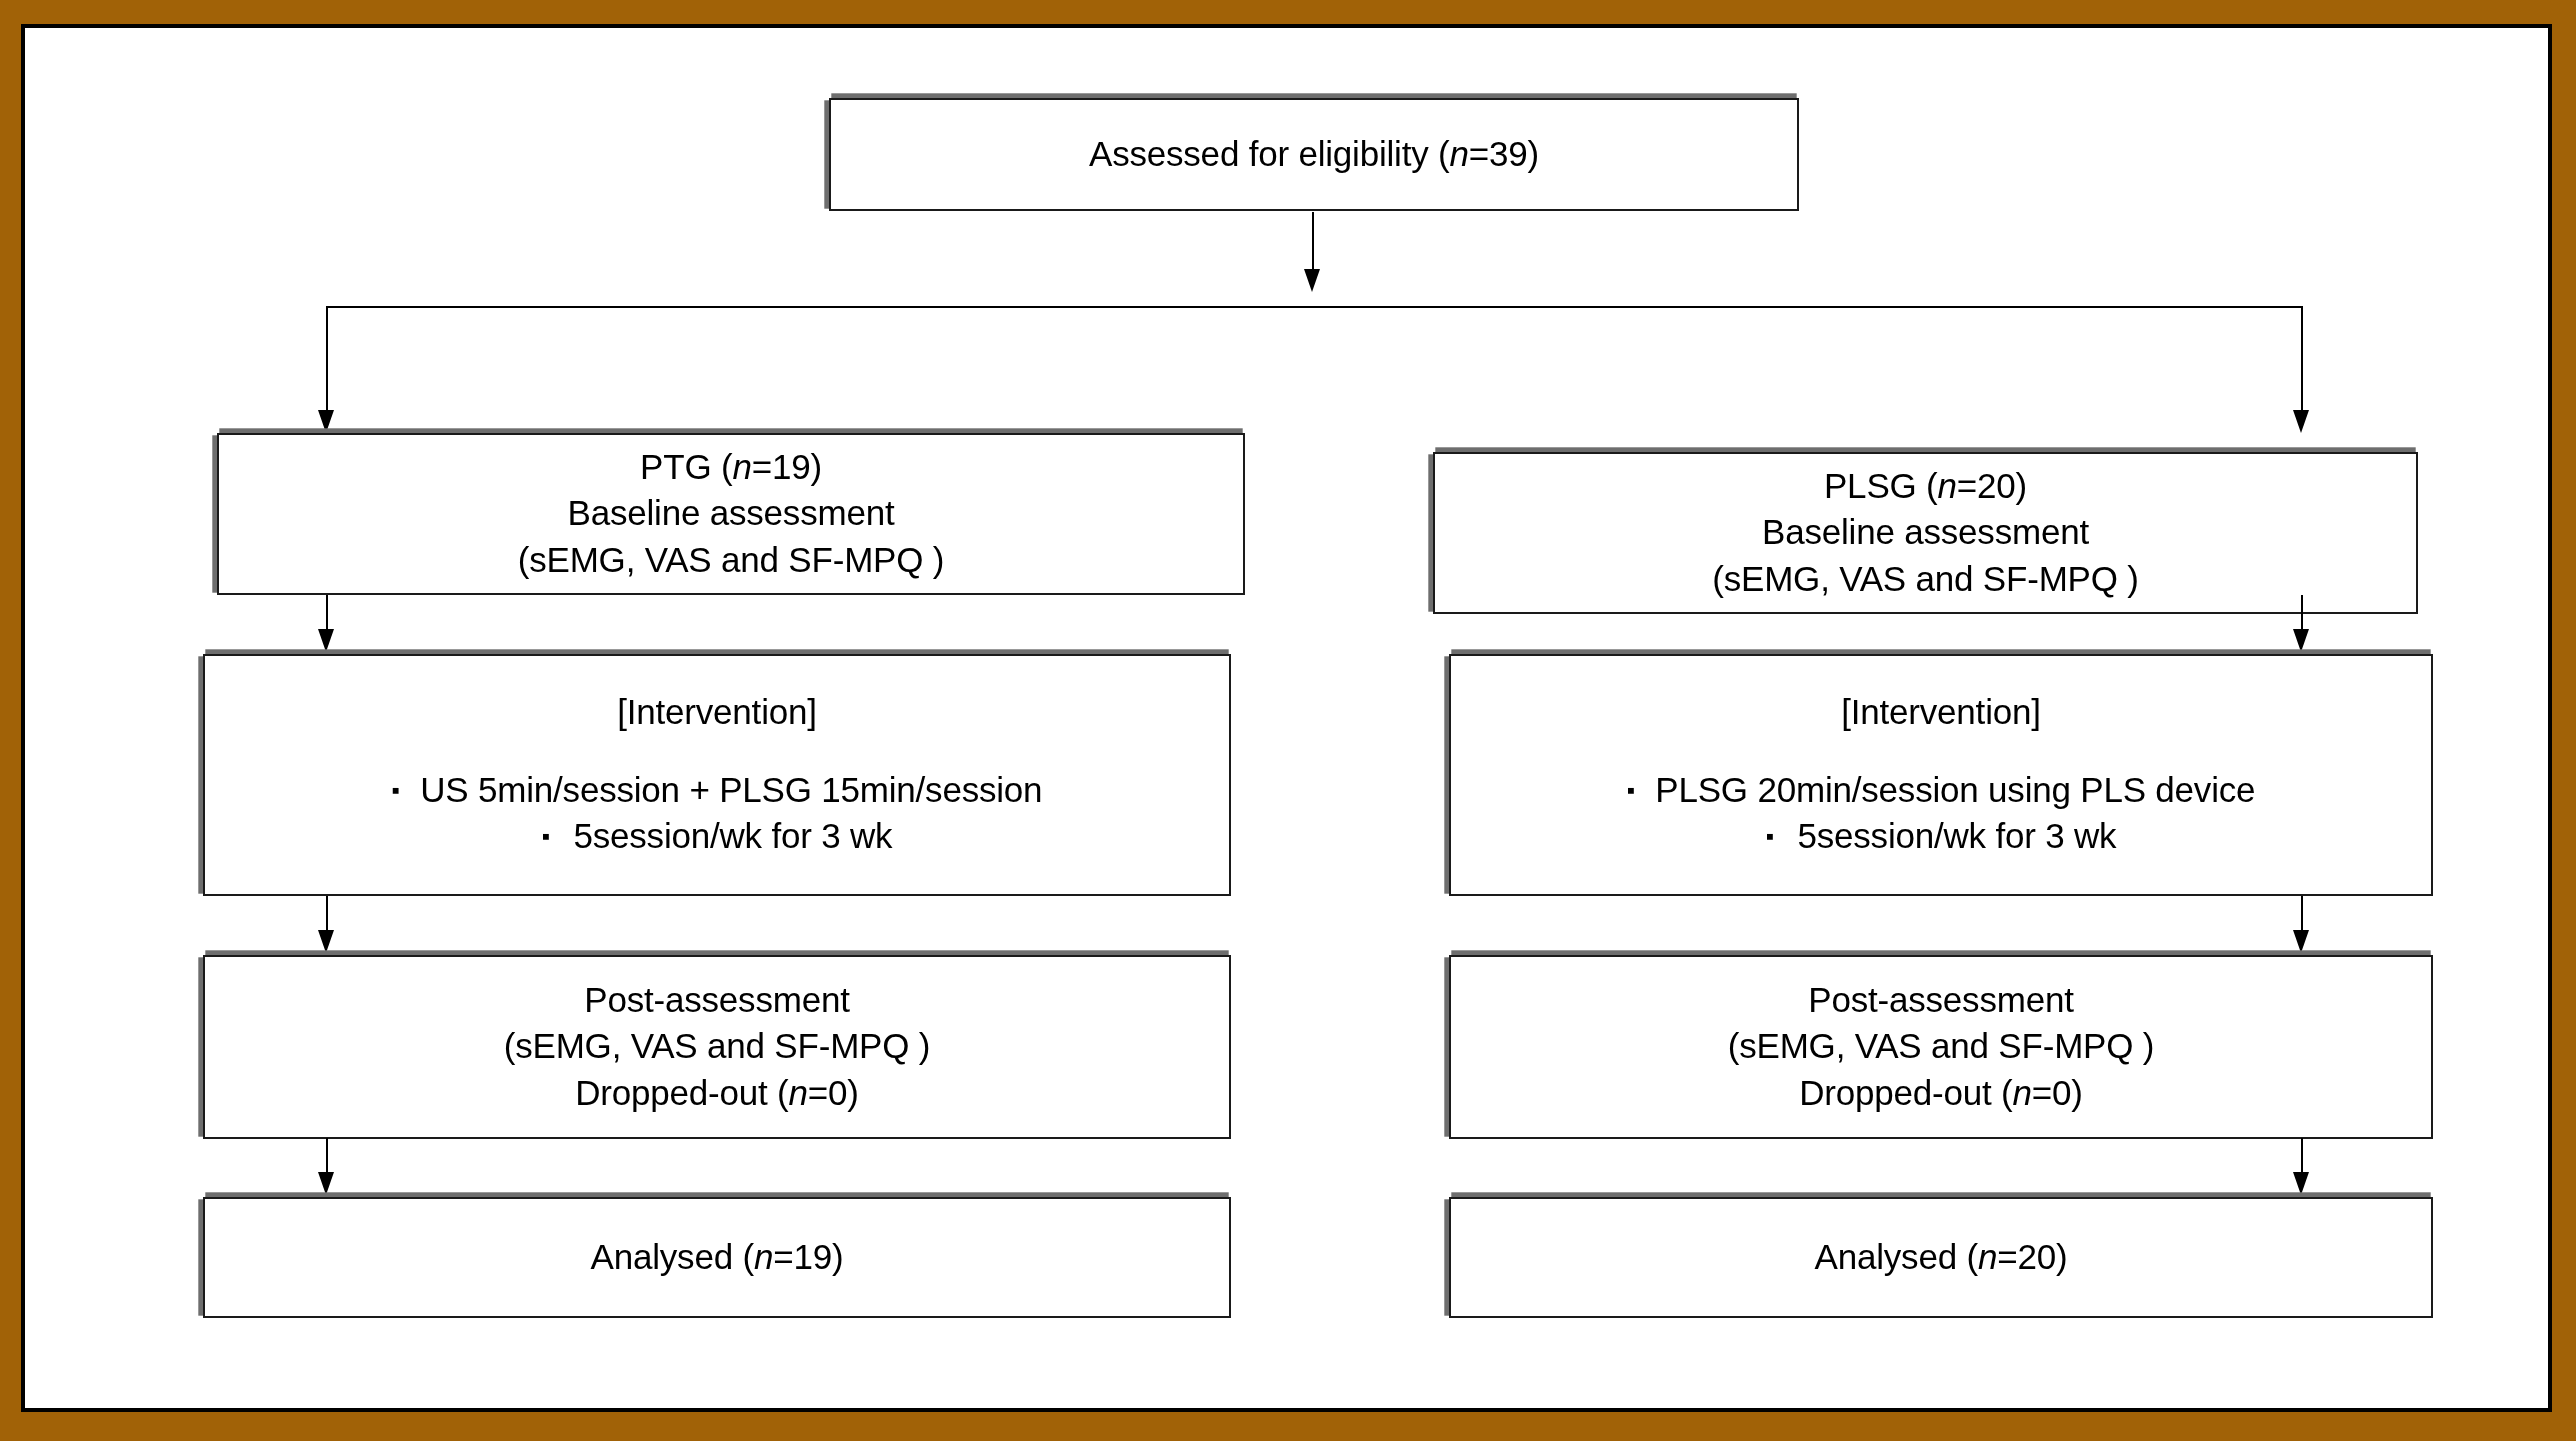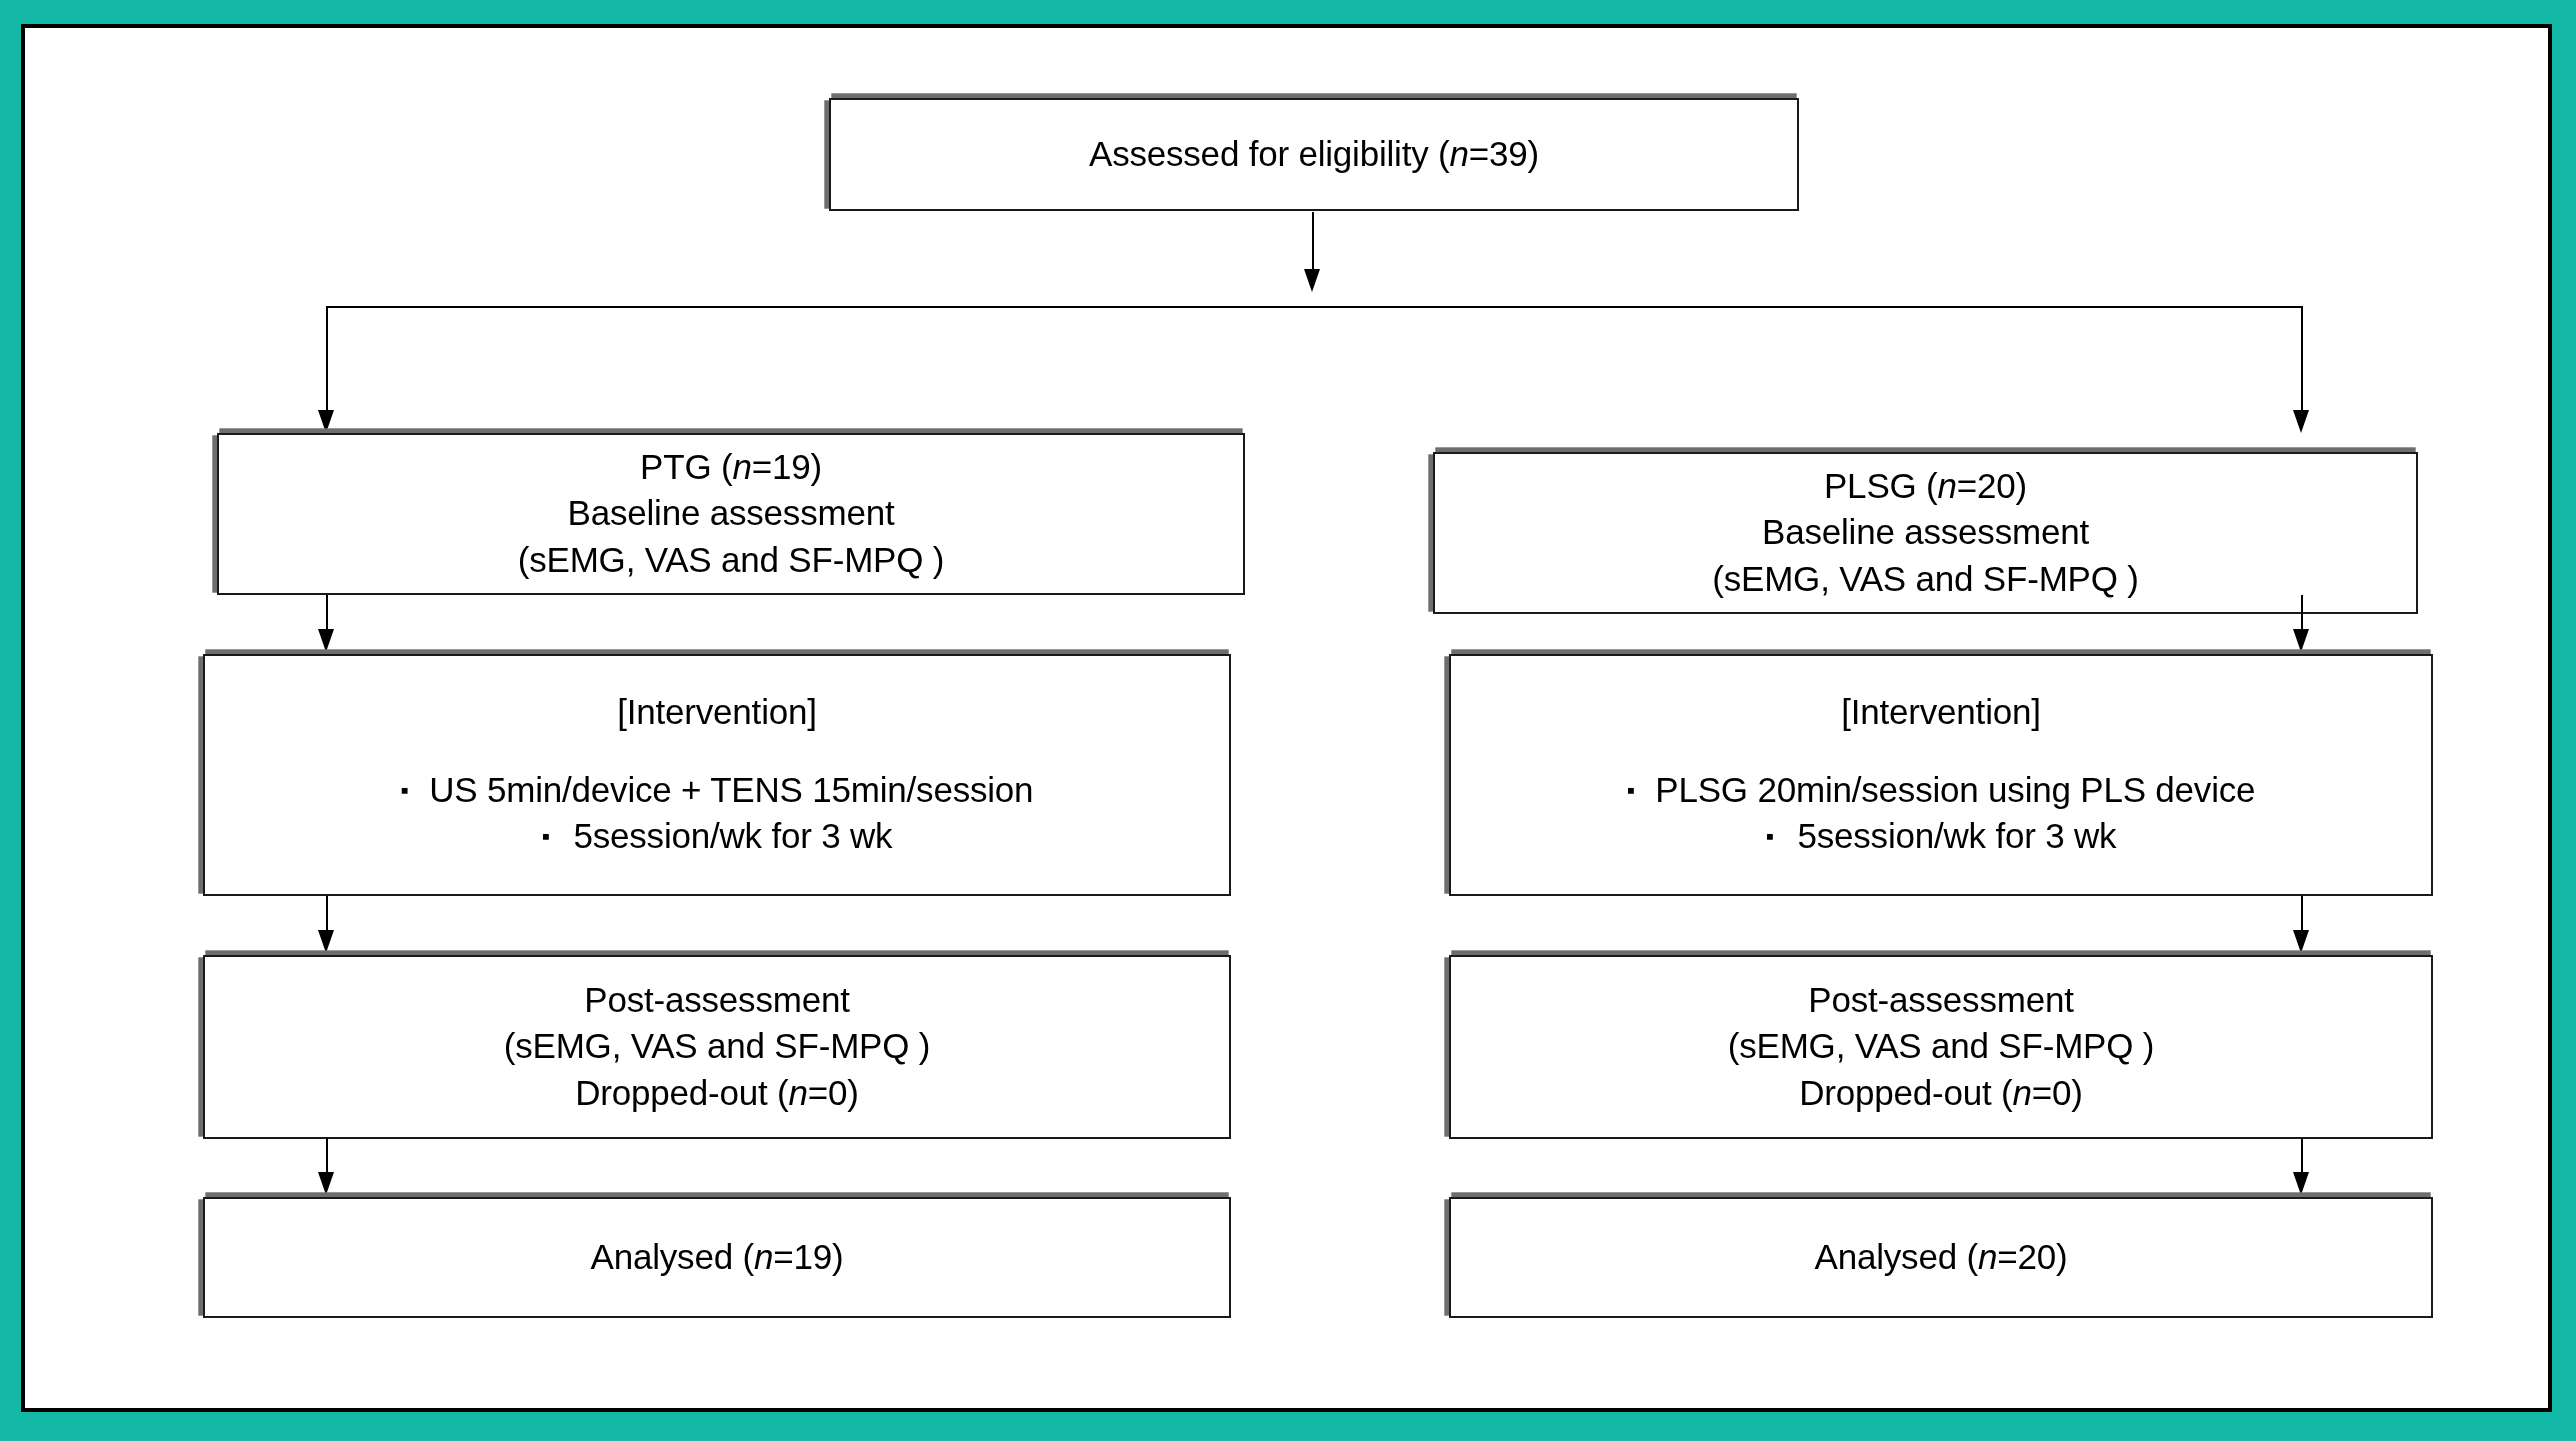--- a/index.html
+++ b/index.html
@@ -7,21 +7,21 @@
     padding: 0;
     background: #ffffff;
   }
   body {
     font-family: "Liberation Sans", sans-serif;
   }
   #page {
     position: relative;
     width: 2576px;
     height: 1441px;
-    background: #14b8a6;
+    background: #a16207;
     overflow: hidden;
   }
   
   #outer-frame {
     position: absolute;
     left: 21px;
     top: 23.5px;
     width: 2531px;
     height: 1388px;
     border: 4.7px solid #000000;
@@ -113,21 +113,21 @@
       <span class="line">Baseline assessment</span>
       <span class="line">(sEMG, VAS and SF-MPQ )</span>
     </div>
 
     <div class="vline" style="left:301px; top:567px; height:35px;"></div>
     <div class="arrowhead" style="left:293px; top:601px;"></div>
 
     <div class="fbox" style="left:178px; top:626px; width:1028px; height:242px;">
       <span class="line">[Intervention]</span>
       <span class="spacer-md"></span>
-      <span class="line bullet-line"><span class="bullet-mark">▪</span><span>US 5min/device +  TENS 15min/session</span></span>
+      <span class="line bullet-line"><span class="bullet-mark">▪</span><span>US 5min/session +  PLSG 15min/session</span></span>
       <span class="line bullet-line"><span class="bullet-mark indent">▪</span><span>5session/wk for 3 wk</span></span>
     </div>
 
     <div class="vline" style="left:301px; top:868px; height:35px;"></div>
     <div class="arrowhead" style="left:293px; top:902px;"></div>
 
     <div class="fbox" style="left:178px; top:927px; width:1028px; height:184px;">
       <span class="line">Post-assessment</span>
       <span class="line">(sEMG, VAS and SF-MPQ )</span>
       <span class="line"><span>Dropped-out (</span><em class="n-italic">n</em><span>=0)</span></span>

